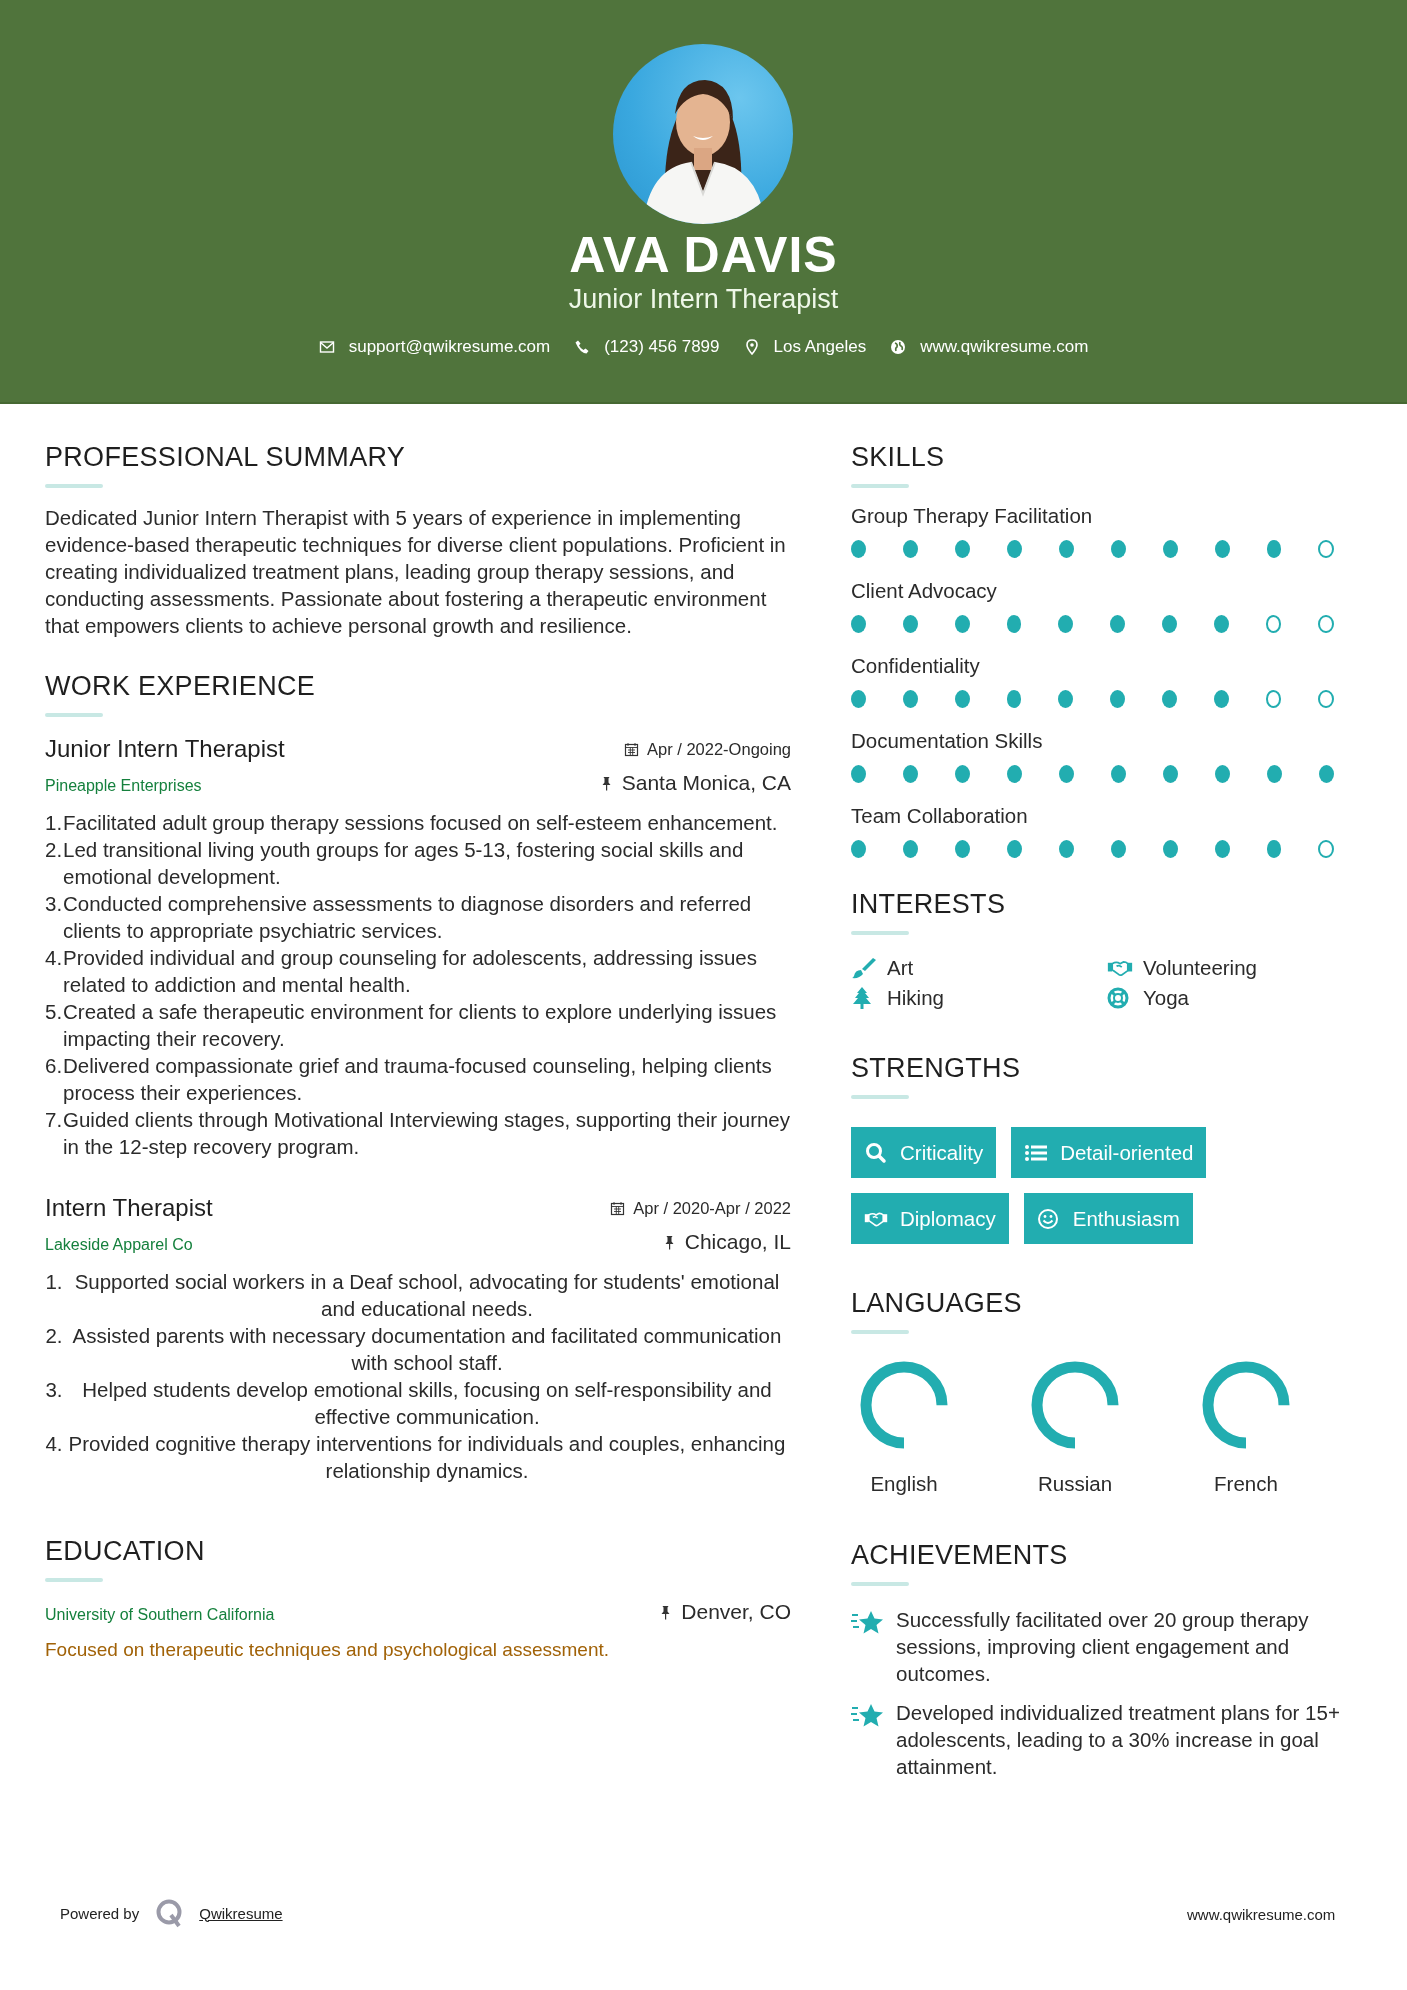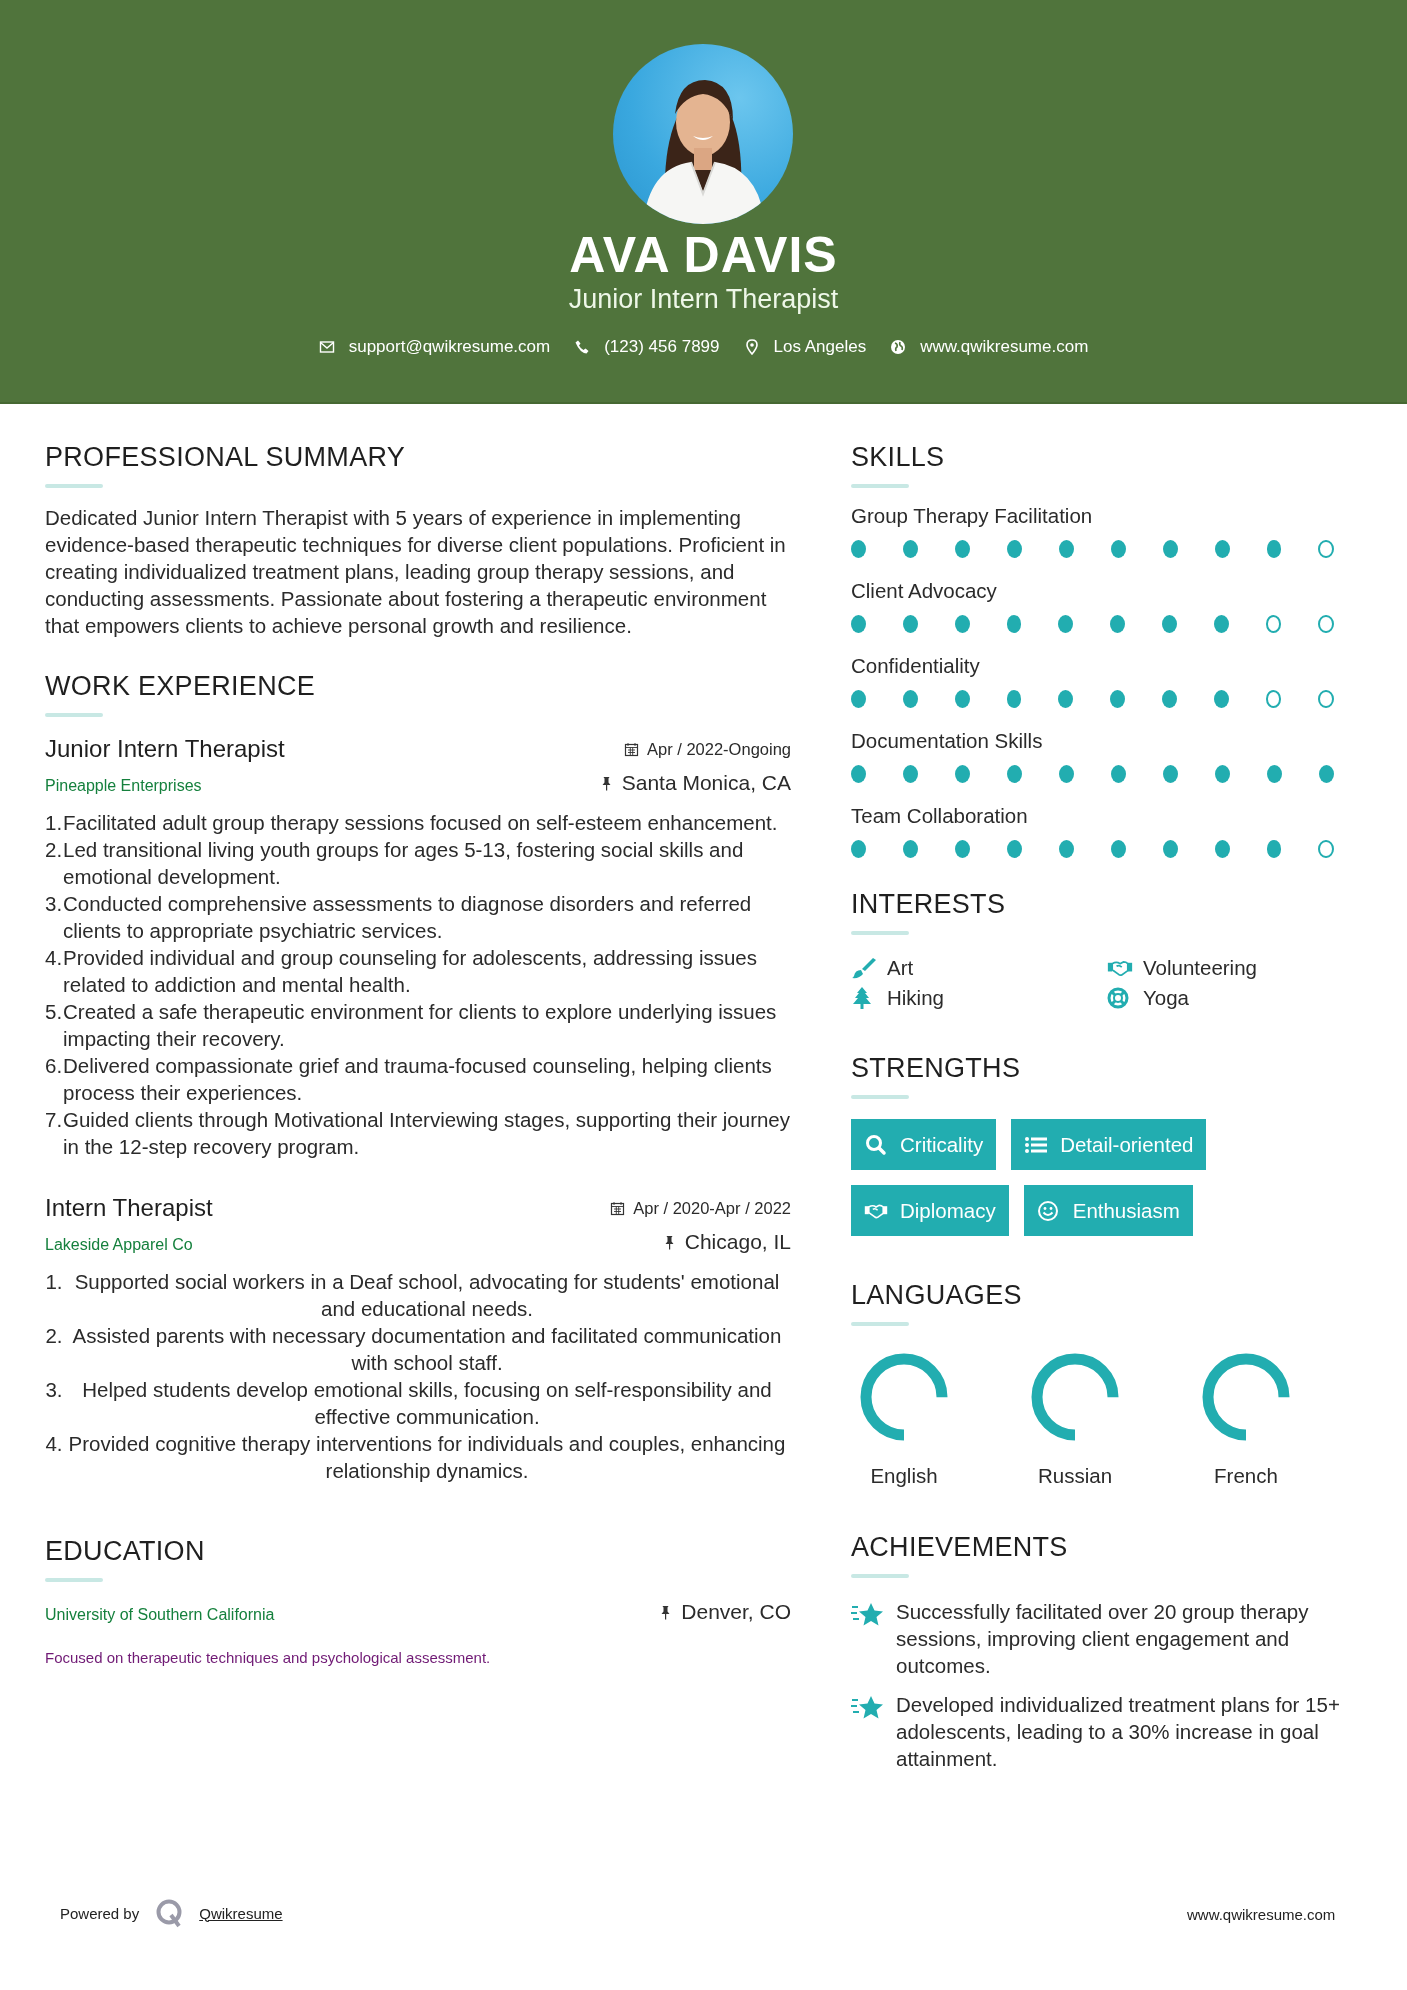--- a/index.html
+++ b/index.html
@@ -29,35 +29,35 @@
   .job-role { font-size: 24px; color: #1f1f1f; }
   .job-date { font-size: 16.5px; color: #2b2b2b; display: flex; align-items: center; }
   .job-sub { display: flex; justify-content: space-between; align-items: baseline; margin-top: 8px; }
   .job-company { font-size: 16px; color: #15803d; }
   .job-loc { font-size: 21px; color: #2b2b2b; display: flex; align-items: center; }
   .mini-ic { width: 15px; height: 15px; margin-right: 8px; display: inline-flex; }
   .mini-ic svg { width: 15px; height: 15px; }
   .bullets { list-style: none; margin-top: 14px; }
   .bullets li { font-size: 20.5px; line-height: 27px; color: #2b2b2b; display: flex; }
   .bullets li .num { width: 18px; flex: 0 0 18px; }
-  .edu-desc { font-size: 15px; line-height: 27px; color: #701a75; margin-top: 20px; }
+  .edu-desc { font-size: 19px; line-height: 27px; color: #a16207; margin-top: 12px; }
 
   .skill { margin-top: 0; }
   .skill-name { font-size: 20.5px; color: #2b2b2b; height: 27px; line-height: 27px; }
   .dots { display: flex; margin-top: 10px; height: 20px; align-items: center; }
   .dot { width: 18px; height: 18px; border-radius: 50%; margin-right: 37px; }
   .dot.full { background: #22adb0; }
   .dot.empty { background: #ffffff; border: 2.5px solid #22adb0; }
 
   .interests { display: grid; grid-template-columns: 256px 256px; margin-top: 18px; }
   .interest { display: flex; align-items: center; font-size: 20.5px; color: #2b2b2b; height: 30px; }
   .interest .ic { width: 28px; height: 24px; margin-right: 8px; display: inline-flex; align-items: center; }
   .interest .ic svg { width: 26px; height: 22px; }
 
-  .tags { display: flex; flex-wrap: wrap; margin-top: 20px; }
+  .tags { display: flex; flex-wrap: wrap; margin-top: 28px; }
   .tag { background: #22adb0; color: #ffffff; font-size: 20.5px; height: 51px; padding: 0 13px; display: flex; align-items: center; margin: 0 15px 15px 0; }
   .tag .ic { width: 24px; height: 22px; margin-right: 12px; display: inline-flex; align-items: center; }
   .tag .ic svg { width: 24px; height: 22px; }
 
   .langs { display: flex; margin-top: 26px; }
   .lang { width: 171px; display: flex; flex-direction: column; align-items: flex-start; }
   .lang svg { width: 90px; height: 90px; margin-left: 8px; }
   .lang-name { font-size: 20.5px; color: #2b2b2b; margin-top: 22px; width: 106px; text-align: center; }
 
   .achievements { margin-top: 20px; }

